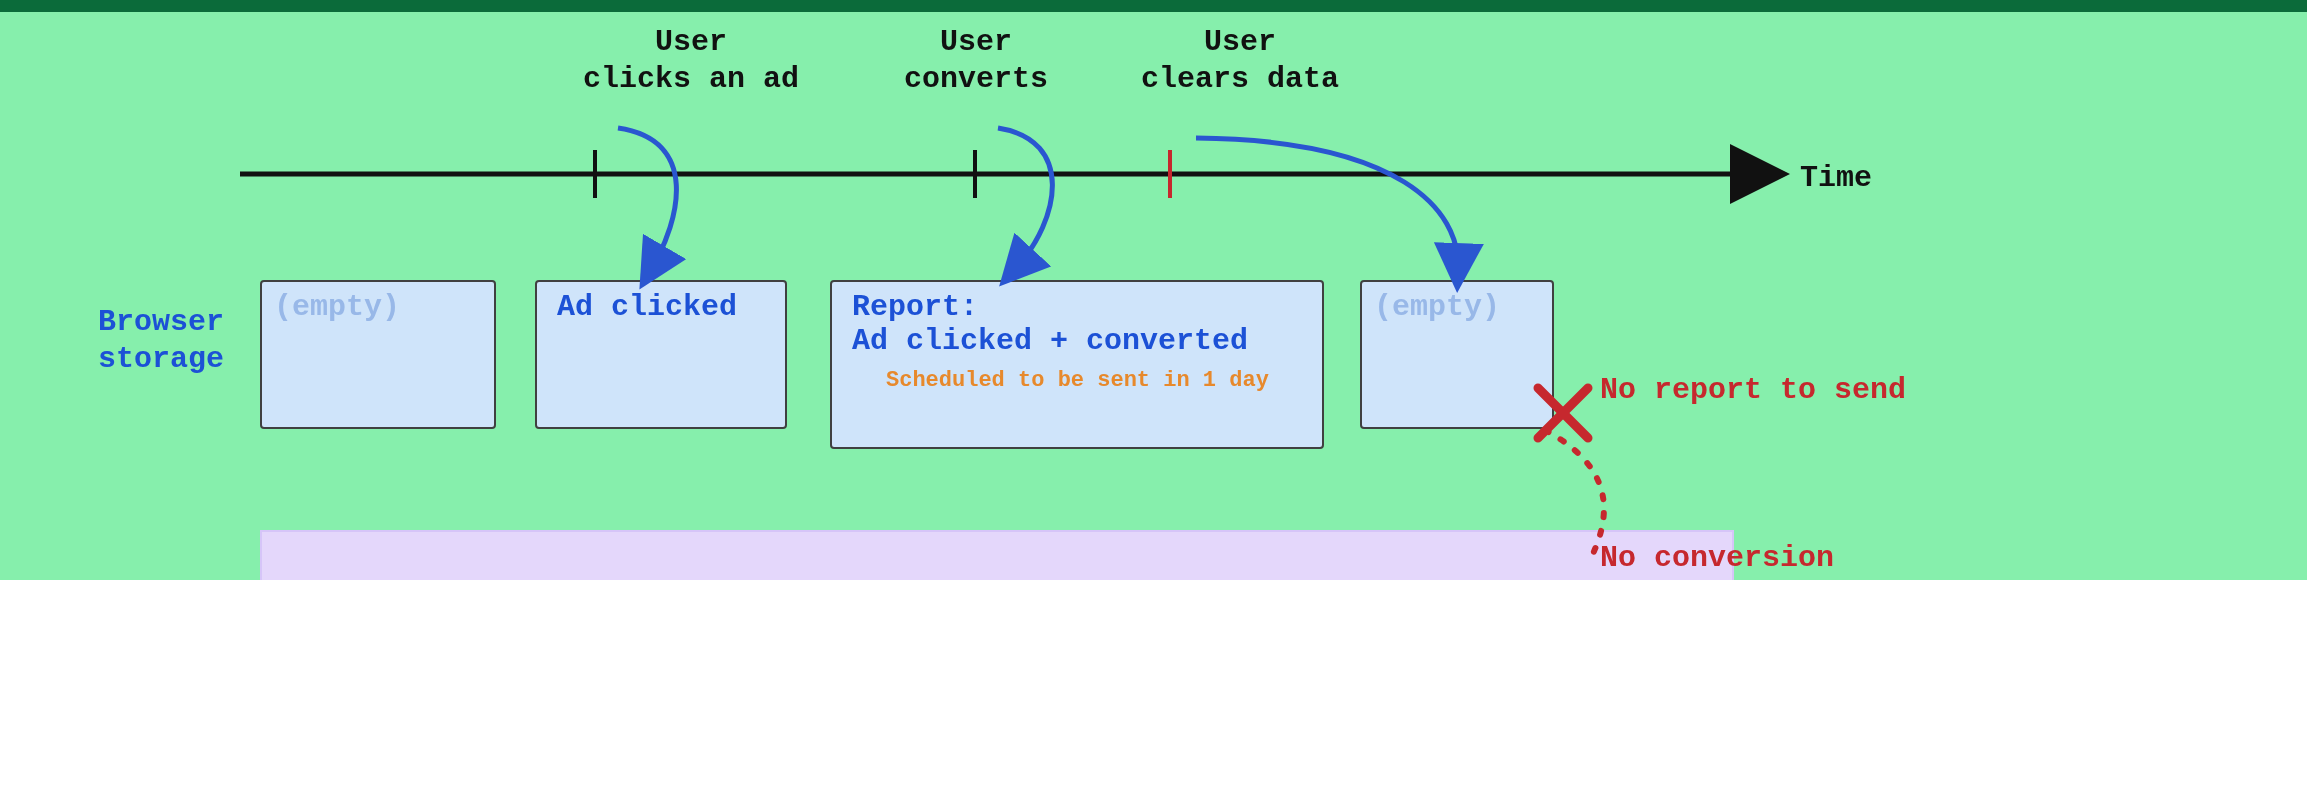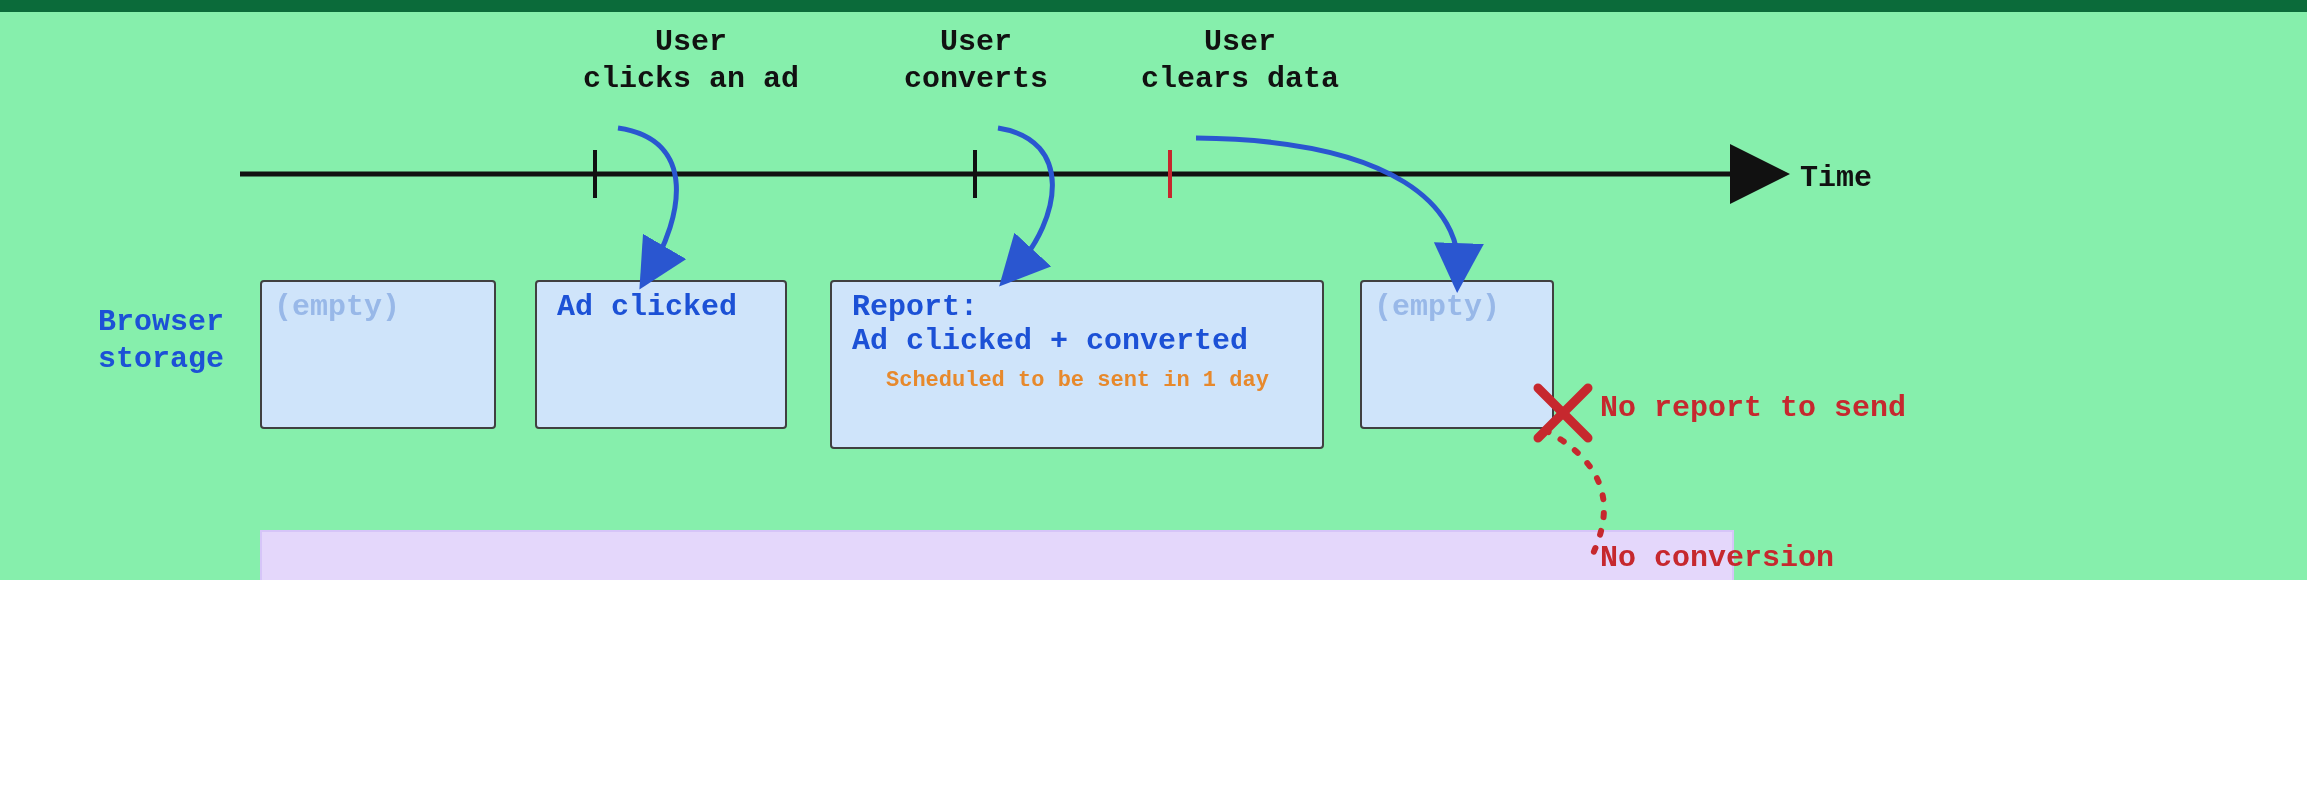--- a/index.html
+++ b/index.html
@@ -119,21 +119,21 @@
       <div class="sub">Scheduled to be sent in 1 day</div>
     </div>
   </div>
 
   <div class="box-storage" style="left:1360px; top:280px; width:190px; height:145px;">
     <div class="textwrap"><span class="placeholder">(empty)</span></div>
   </div>
 
   <div class="server-box" style="left:260px; top:530px; width:1470px; height:190px;"></div>
 
-  <div class="label red" style="left:1600px; top:390px;text-align:center;">No report to send</div>
+  <div class="label red" style="left:1600px; top:372px;text-align:center;">No report to send</div>
 
   <div class="label red" style="left:1600px; top:540px;">No conversion
 reported to adtech</div>
 
   <svg class="overlay" viewBox="0 0 2307 807">
     <defs>
       <marker id="arrow-black" viewBox="0 0 20 20" refX="10" refY="10" markerWidth="12" markerHeight="12" orient="auto-start-reverse">
         <path d="M0,0 L20,10 L0,20 Z" fill="#111"></path>
       </marker>
       <marker id="arrow-blue" viewBox="0 0 20 20" refX="10" refY="10" markerWidth="10" markerHeight="10" orient="auto-start-reverse">

